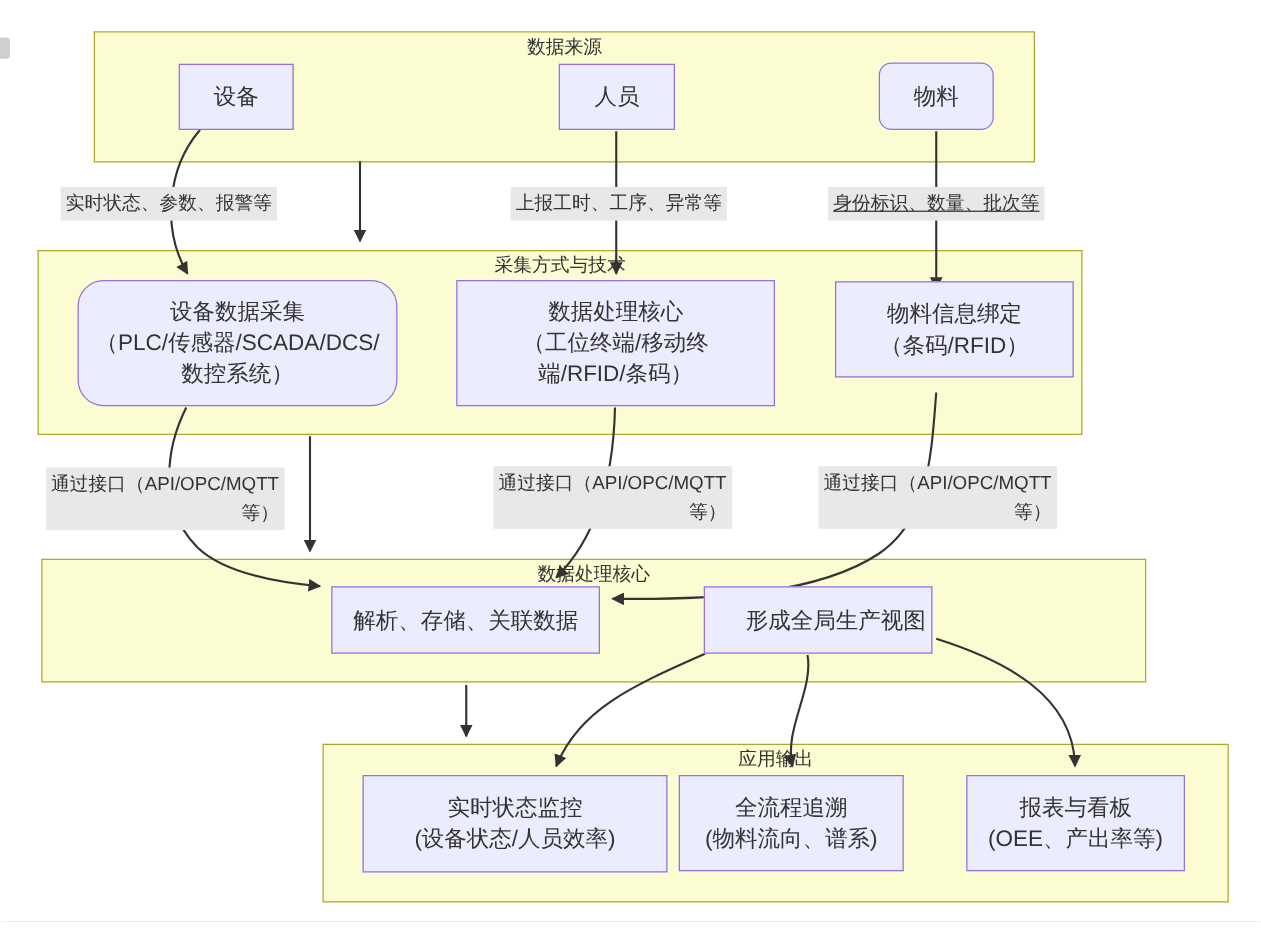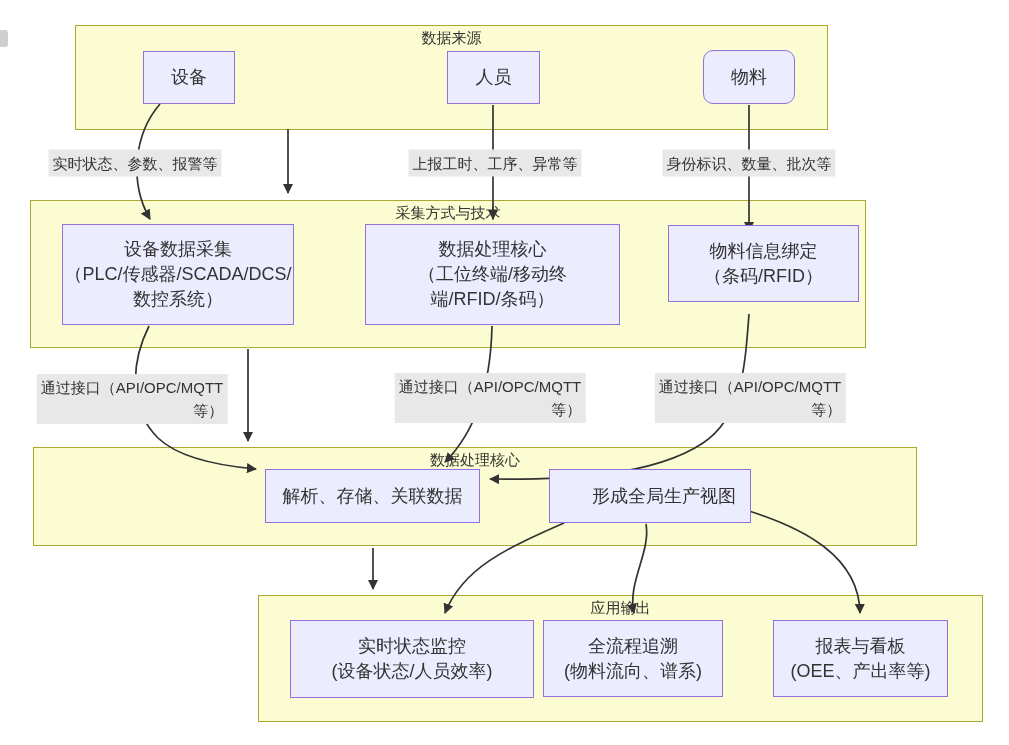--- a/index.html
+++ b/index.html
@@ -110,21 +110,21 @@
     <path class="edge" marker-end="url(#arrow)" d="M 646 524 C 651 552, 627 583, 634 613"></path>
     <path class="edge" marker-end="url(#arrow)" d="M 749 511 C 803 528, 859 556, 860 613"></path>
   </svg>
 
   <div class="edge-label" style="left:135px;top:163px;">
     <span>实时状态、参数、报警等</span>
   </div>
   <div class="edge-label" style="left:495px;top:163px;">
     <span>上报工时、工序、异常等</span>
   </div>
-  <div class="edge-label" style="left:749px;top:163px;">
+  <div class="edge-label" style="left:749px;top:163px;text-decoration:underline;">
     <span>身份标识、数量、批次等</span>
   </div>
   <div class="edge-label" style="left:132px;top:399px;">
     <div>通过接口（API/OPC/MQTT</div>
     <div>等）</div>
   </div>
   <div class="edge-label" style="left:490px;top:398px;">
     <div>通过接口（API/OPC/MQTT</div>
     <div>等）</div>
   </div>
@@ -136,39 +136,39 @@
   <div class="node" style="left:143px;top:51px;width:92px;height:53px;">
     <div class="line">设备</div>
   </div>
   <div class="node" style="left:447px;top:51px;width:93px;height:53px;">
     <div class="line">人员</div>
   </div>
   <div class="node" style="left:703px;top:50px;width:92px;height:54px;border-radius:10px;">
     <div class="line">物料</div>
   </div>
 
-  <div class="node" style="left:62px;top:224px;width:232px;height:101px;">
+  <div class="node" style="left:62px;top:224px;width:256px;height:101px;border-radius:21px;">
     <div class="line">设备数据采集</div>
     <div class="line">（PLC/传感器/SCADA/DCS/</div>
     <div class="line">数控系统）</div>
   </div>
   <div class="node" style="left:365px;top:224px;width:255px;height:101px;">
     <div class="line">数据处理核心</div>
     <div class="line">（工位终端/移动终</div>
     <div class="line">端/RFID/条码）</div>
   </div>
   <div class="node" style="left:668px;top:225px;width:191px;height:77px;align-items:center;">
     <div class="line">物料信息绑定</div>
     <div class="line">（条码/RFID）</div>
   </div>
 
   <div class="node" style="left:265px;top:469px;width:215px;height:54px;">
     <div class="line">解析、存储、关联数据</div>
   </div>
-  <div class="node" style="left:549px;top:469px;width:202px;height:54px;padding-left:28px;">
+  <div class="node" style="left:563px;top:469px;width:183px;height:54px;padding-left:28px;">
     <div class="line">形成全局生产视图</div>
   </div>
 
   <div class="node" style="left:290px;top:620px;width:244px;height:78px;">
     <div class="line">实时状态监控</div>
     <div class="line">(设备状态/人员效率)</div>
   </div>
   <div class="node" style="left:543px;top:620px;width:180px;height:77px;">
     <div class="line">全流程追溯</div>
     <div class="line">(物料流向、谱系)</div>

